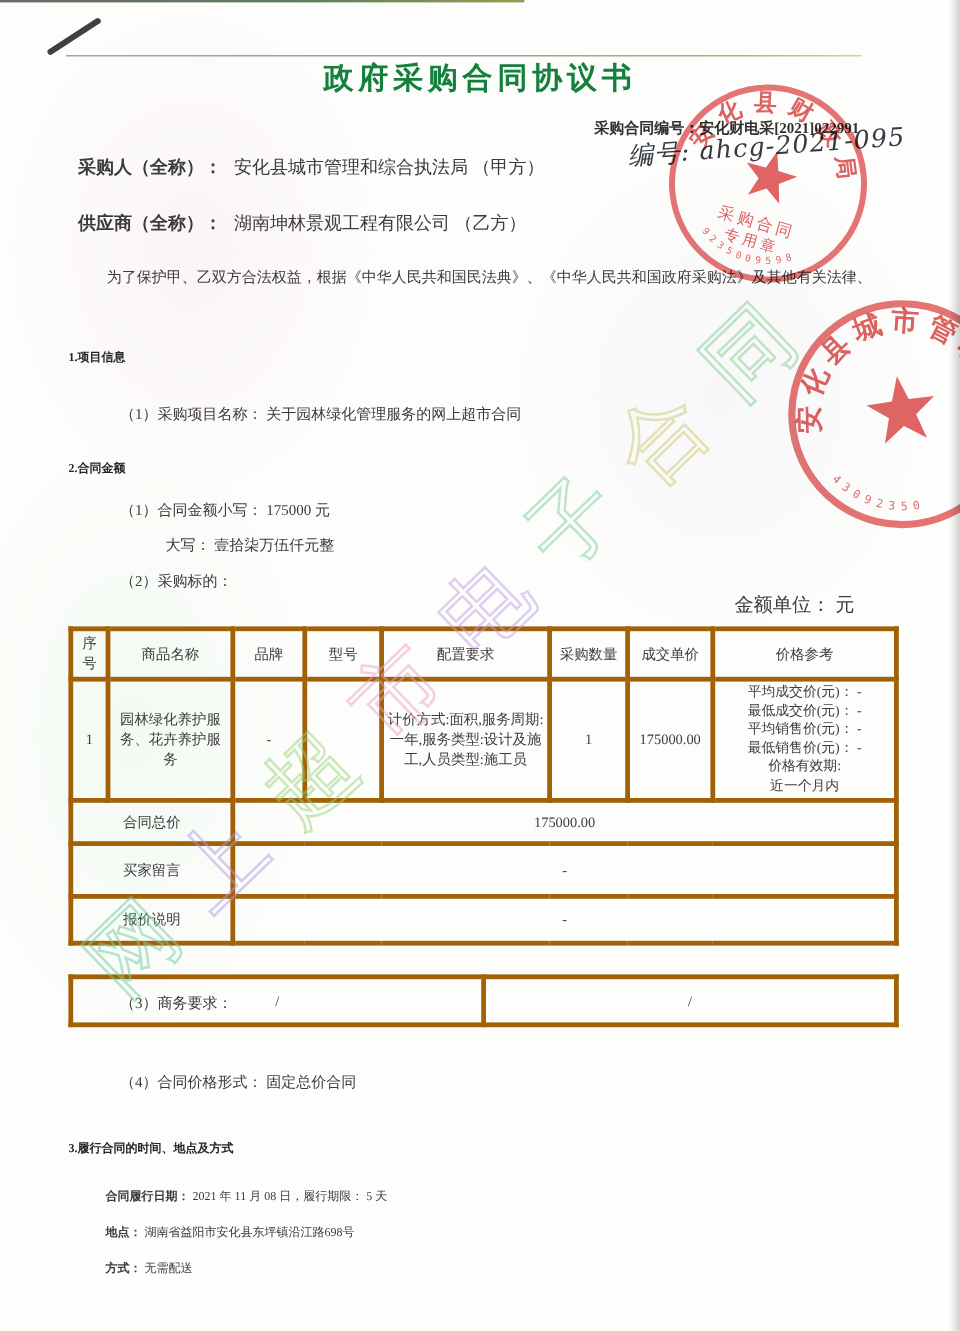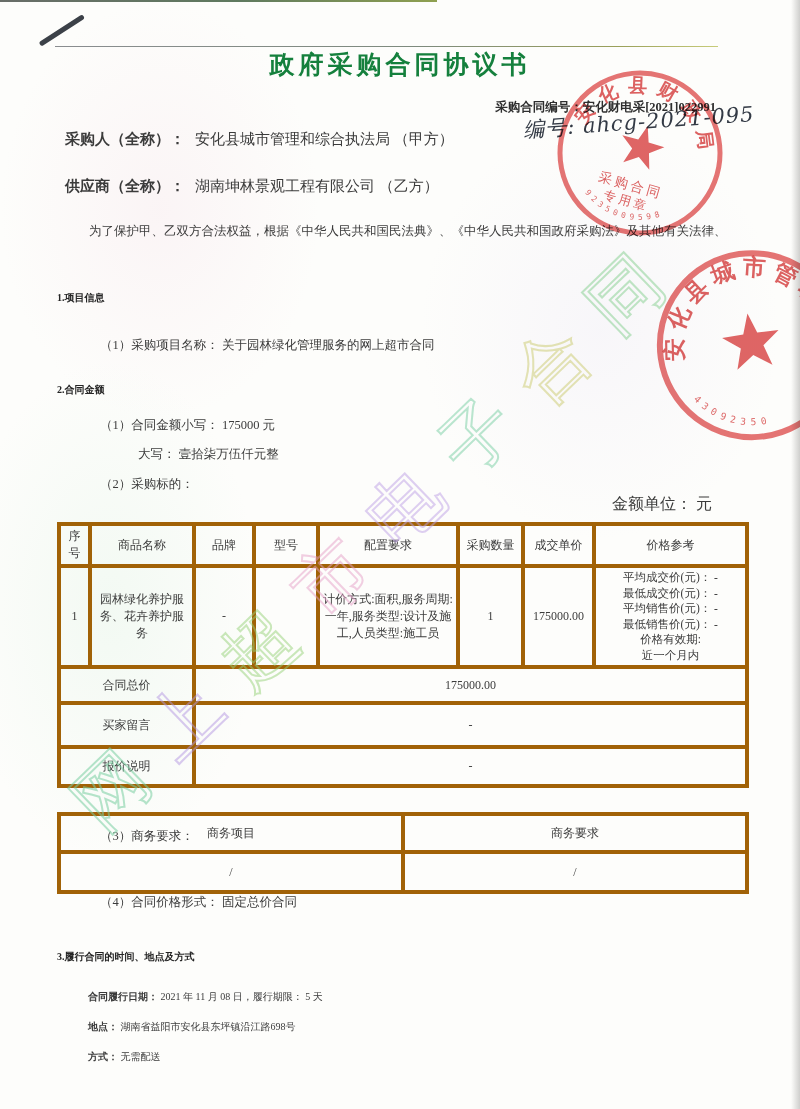--- a/index.html
+++ b/index.html
@@ -171,24 +171,20 @@
       </table>
 
     <div class="abs ind biz-h">（3）商务要求：</div>
 
     <table class="doc biz">
       <colgroup>
           <col style="width:344px">
           <col style="width:344px">
         </colgroup>
       <tbody>
-          <tr style="height:38px">
-        <th>商务项目</th>
-        <th>商务要求</th>
-      </tr>
       <tr style="height:40px">
         <td>/</td>
         <td>/</td>
       </tr>
     </tbody>
       </table>
 
     <div class="abs ind price-form">（4）合同价格形式： 固定总价合同</div>
 
     <div class="abs h-num h3">3.履行合同的时间、地点及方式</div>

